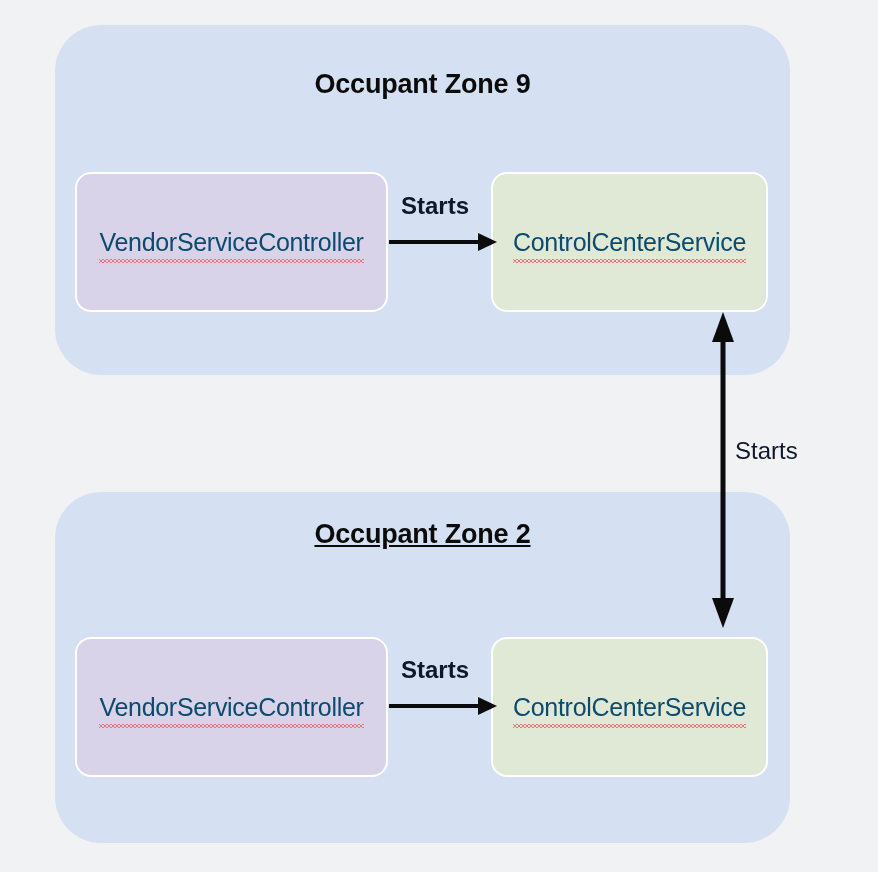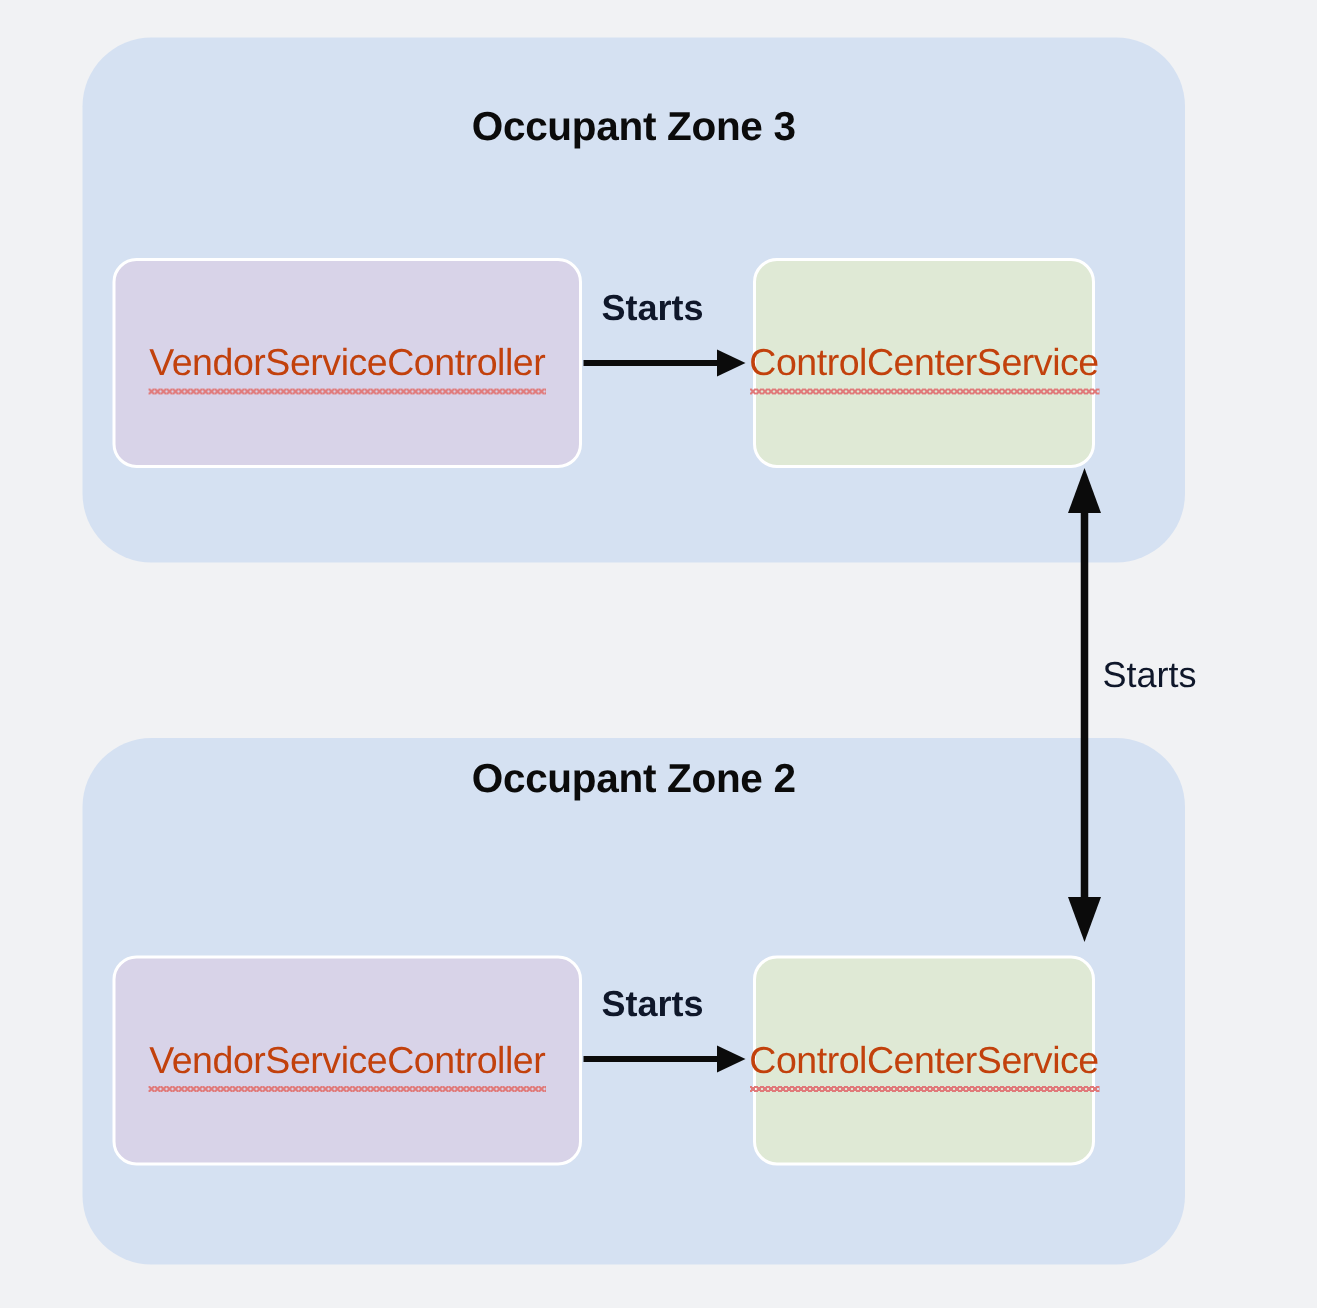--- a/index.html
+++ b/index.html
@@ -35,52 +35,52 @@
     left: 0;
     right: 0;
     text-align: center;
     font-size: 27px;
     font-weight: bold;
     color: #0b0b0b;
     letter-spacing: -0.2px;
     white-space: nowrap;
   }
   #zone-1 .zone-title { top: 44px; }
-  #zone-2 .zone-title { top: 12px; }
+  #zone-2 .zone-title { top: 27px; text-decoration: underline; }
 
   
   .node {
     position: absolute;
     box-sizing: border-box;
     border: 2px solid #ffffff;
     border-radius: 16px;
     display: flex;
     align-items: center;
     justify-content: center;
   }
   .node-vendor {
     background: #d8d3e8;
     left: 20px;
     width: 313px;
     height: 140px;
   }
   .node-service {
     background: #dfe9d5;
-    left: 447px;
-    width: 228px;
+    left: 436px;
+    width: 277px;
     height: 140px;
   }
   #zone-1 .node-vendor,
   #zone-1 .node-service { top: 147px; }
   #zone-2 .node-vendor,
   #zone-2 .node-service { top: 145px; }
 
   .node-label {
     font-size: 25px;
-    color: #c2410c;
+    color: #0c4a6e;
     white-space: nowrap;
     letter-spacing: -0.3px;
     position: relative;
     display: inline-block;
   }
   
   .node-label.misspelled::after {
     content: "";
     position: absolute;
     left: 0;
@@ -113,21 +113,21 @@
     height: 872px;
     pointer-events: none;
   }
 </style>
 </head>
 <body>
 
 <div id="diagram">
 
   <div class="zone" id="zone-1">
-    <div class="zone-title">Occupant Zone 3</div>
+    <div class="zone-title">Occupant Zone 9</div>
 
     <div class="node node-vendor">
       <span class="node-label misspelled">VendorServiceController</span>
     </div>
 
     <div class="node node-service">
       <span class="node-label misspelled">ControlCenterService</span>
     </div>
   </div>
 

